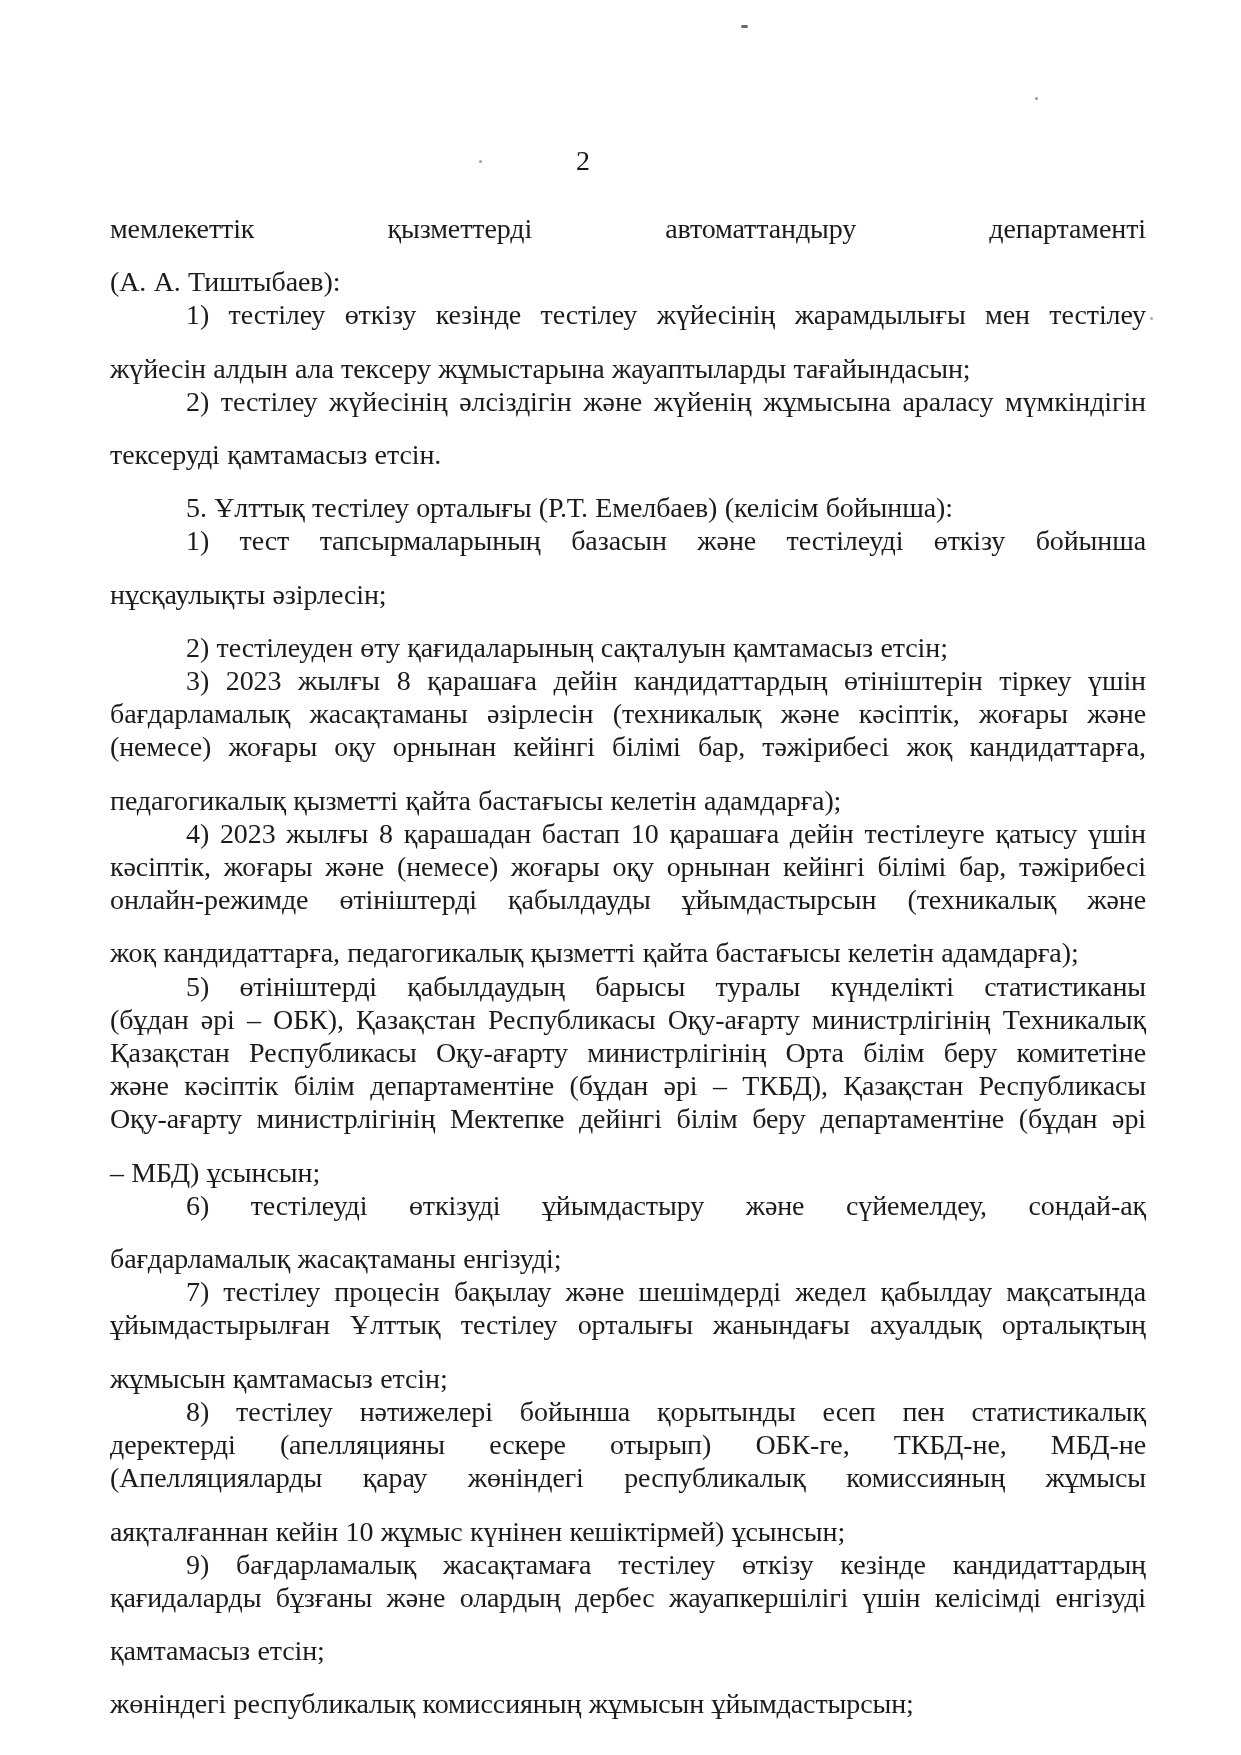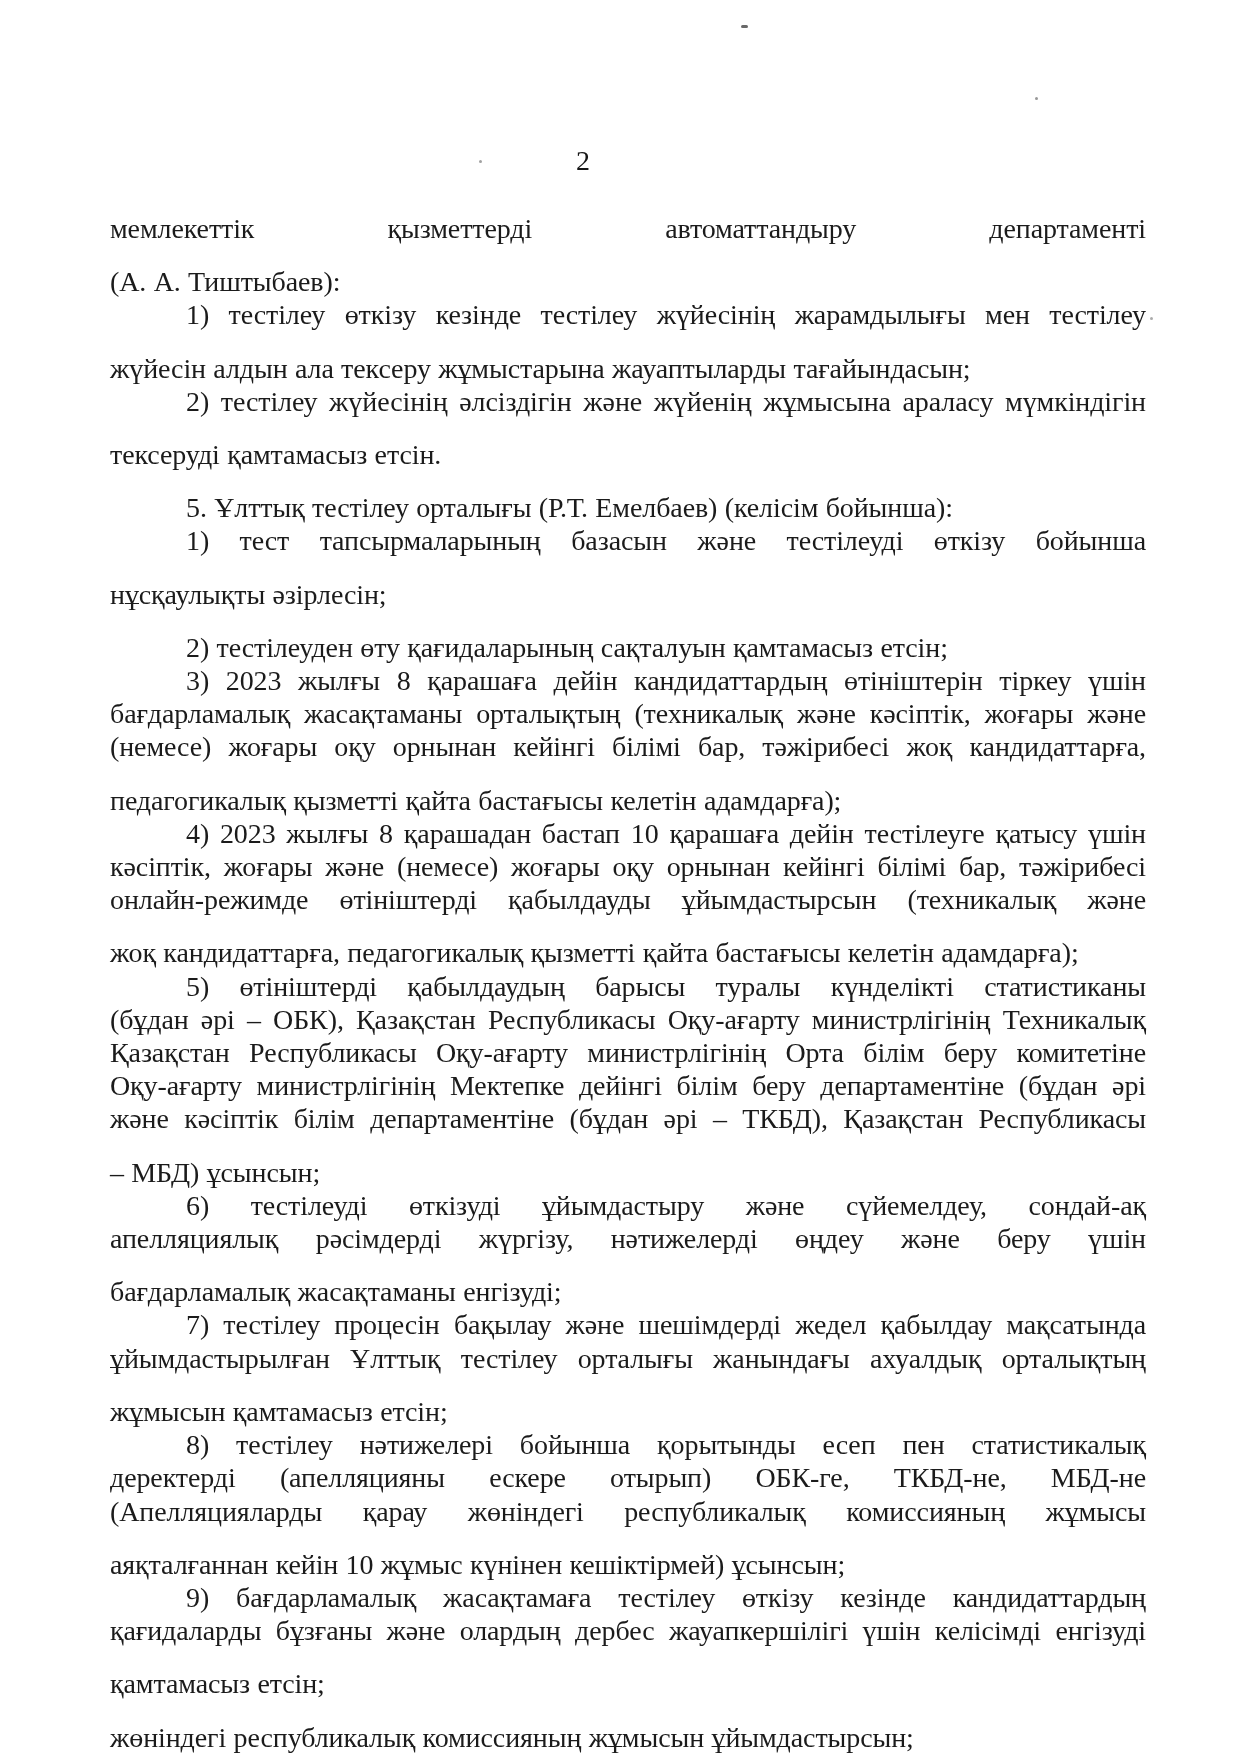--- a/index.html
+++ b/index.html
@@ -97,41 +97,40 @@
       </div>
       <div class="para">
         <div class="line first">1) тест тапсырмаларының базасын және тестілеуді өткізу бойынша</div>
         <div class="line last">нұсқаулықты әзірлесін;</div>
       </div>
       <div class="para">
         <div class="line first last">2) тестілеуден өту қағидаларының сақталуын қамтамасыз етсін;</div>
       </div>
       <div class="para">
         <div class="line first">3) 2023 жылғы 8 қарашаға дейін кандидаттардың өтініштерін тіркеу үшін</div>
-        <div class="line">бағдарламалық жасақтаманы орталықтың (техникалық және кәсіптік, жоғары және</div>
+        <div class="line">бағдарламалық жасақтаманы әзірлесін (техникалық және кәсіптік, жоғары және</div>
         <div class="line">(немесе) жоғары оқу орнынан кейінгі білімі бар, тәжірибесі жоқ кандидаттарға,</div>
         <div class="line last">педагогикалық қызметті қайта бастағысы келетін адамдарға);</div>
       </div>
       <div class="para">
         <div class="line first">4) 2023 жылғы 8 қарашадан бастап 10 қарашаға дейін тестілеуге қатысу үшін</div>
         <div class="line">кәсіптік, жоғары және (немесе) жоғары оқу орнынан кейінгі білімі бар, тәжірибесі</div>
         <div class="line">онлайн-режимде өтініштерді қабылдауды ұйымдастырсын (техникалық және</div>
         <div class="line last">жоқ кандидаттарға, педагогикалық қызметті қайта бастағысы келетін адамдарға);</div>
       </div>
       <div class="para">
         <div class="line first">5) өтініштерді қабылдаудың барысы туралы күнделікті статистиканы</div>
         <div class="line">(бұдан әрі – ОБК), Қазақстан Республикасы Оқу-ағарту министрлігінің Техникалық</div>
         <div class="line">Қазақстан Республикасы Оқу-ағарту министрлігінің Орта білім беру комитетіне</div>
+        <div class="line">және кәсіптік білім департаментіне (бұдан әрі – ТКБД), Қазақстан Республикасы</div>
         <div class="line">Оқу-ағарту министрлігінің Мектепке дейінгі білім беру департаментіне (бұдан әрі</div>
-        <div class="line">және кәсіптік білім департаментіне (бұдан әрі – ТКБД), Қазақстан Республикасы</div>
         <div class="line last">– МБД) ұсынсын;</div>
       </div>
       <div class="para">
         <div class="line first">6) тестілеуді өткізуді ұйымдастыру және сүйемелдеу, сондай-ақ</div>
-        <div class="line">апелляциялық рәсімдерді жүргізу, нәтижелерді өңдеу және беру үшін</div>
         <div class="line last">бағдарламалық жасақтаманы енгізуді;</div>
       </div>
       <div class="para">
         <div class="line first">7) тестілеу процесін бақылау және шешімдерді жедел қабылдау мақсатында</div>
         <div class="line">ұйымдастырылған Ұлттық тестілеу орталығы жанындағы ахуалдық орталықтың</div>
         <div class="line last">жұмысын қамтамасыз етсін;</div>
       </div>
       <div class="para">
         <div class="line first">8) тестілеу нәтижелері бойынша қорытынды есеп пен статистикалық</div>
         <div class="line">деректерді (апелляцияны ескере отырып) ОБК-ге, ТКБД-не, МБД-не</div>

